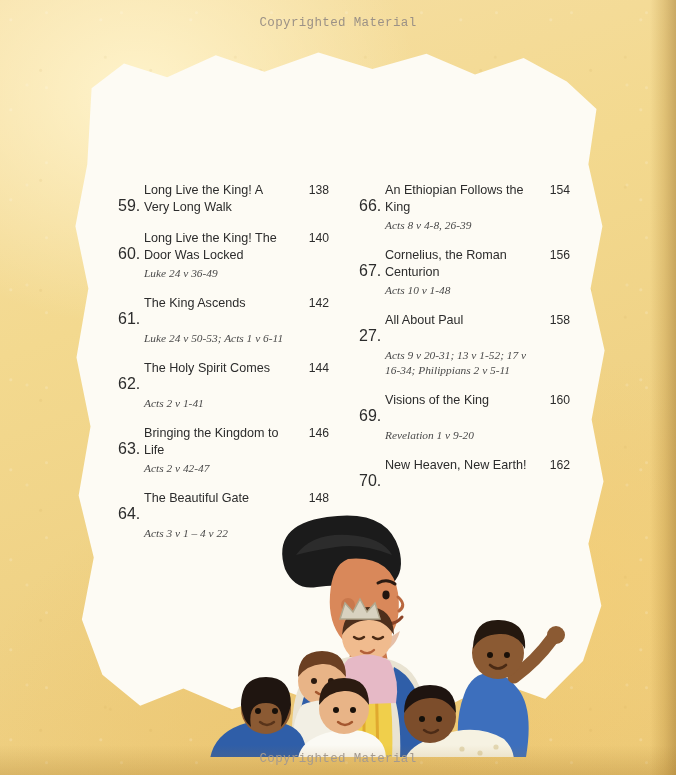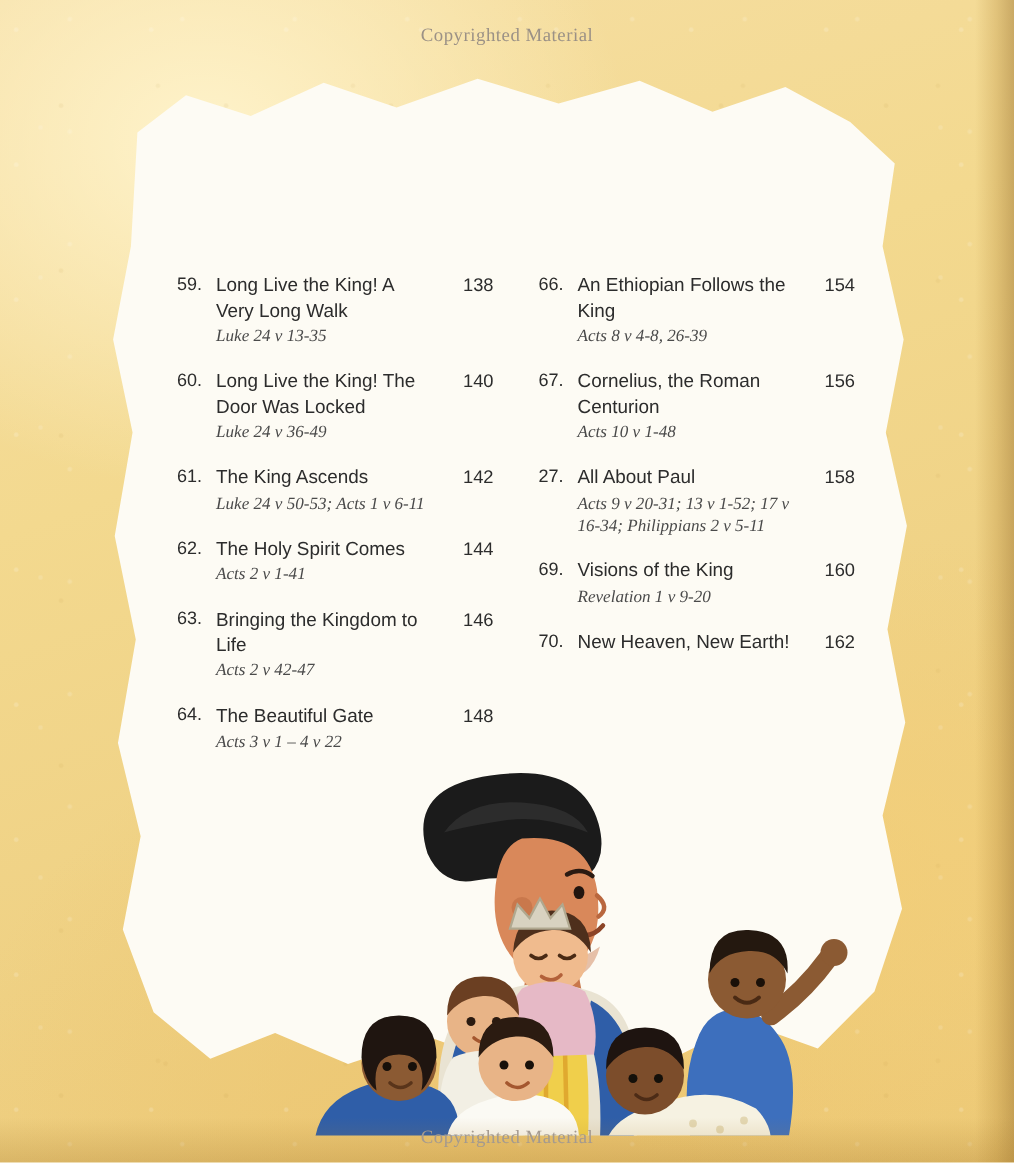--- a/index.html
+++ b/index.html
@@ -55,21 +55,21 @@
     height: 30px;
     background: linear-gradient(to bottom, rgba(180,140,60,0) 0%, rgba(170,126,48,.30) 100%);
     pointer-events: none;
   }
 
   
   .watermark {
     position: absolute;
     left: 0; right: 0;
     text-align: center;
-    font-family: Liberation Serif, serif;
+    font-family: Liberation Mono, monospace;
     font-size: 12.5px;
     letter-spacing: .35px;
     color: #9b9186;
   }
   #wm-top { top: 16px; }
   #wm-bottom { bottom: 9px; color: #a49a8f; }
 
   
   #paper {
     position: absolute;
@@ -109,24 +109,25 @@
   .toc-col { width: 211px; }
 
   .entry {
     display: grid;
     grid-template-columns: 22px 1fr 34px;
     column-gap: 4px;
     margin-bottom: 14px;
     align-items: start;
   }
   .entry .num {
-    font-size: 12px;
+    font-size: 16px;
     color: #2c2c2c;
     line-height: 1.32;
     white-space: nowrap;
+    margin-top: 13px;
   }
   .entry .title {
     font-size: 12.6px;
     color: #2c2c2c;
     line-height: 1.32;
   }
   .entry .page {
     font-size: 12.2px;
     color: #2c2c2c;
     text-align: right;
@@ -163,21 +164,20 @@
 
   <div id="paper"></div>
 
   <div id="toc">
 
     <div class="toc-col">
       <div class="entry">
         <div class="num">59.</div>
         <div class="title">Long Live the King! A Very Long Walk</div>
         <div class="page">138</div>
-        <div class="ref">Luke 24 v 13-35</div>
       </div>
       <div class="entry">
         <div class="num">60.</div>
         <div class="title">Long Live the King! The Door Was Locked</div>
         <div class="page">140</div>
         <div class="ref">Luke 24 v 36-49</div>
       </div>
       <div class="entry">
         <div class="num">61.</div>
         <div class="title">The King Ascends</div>

